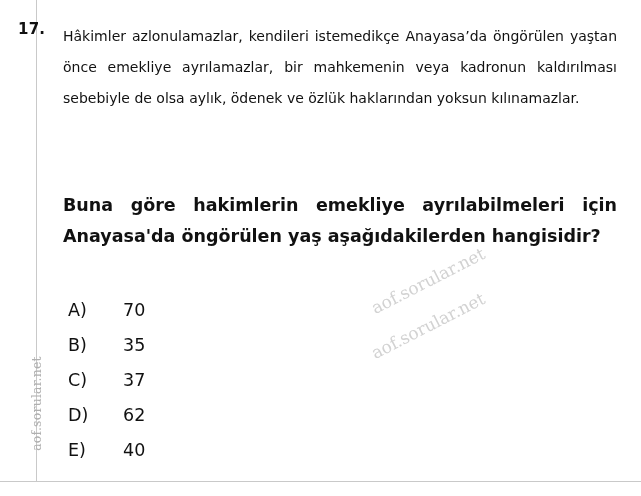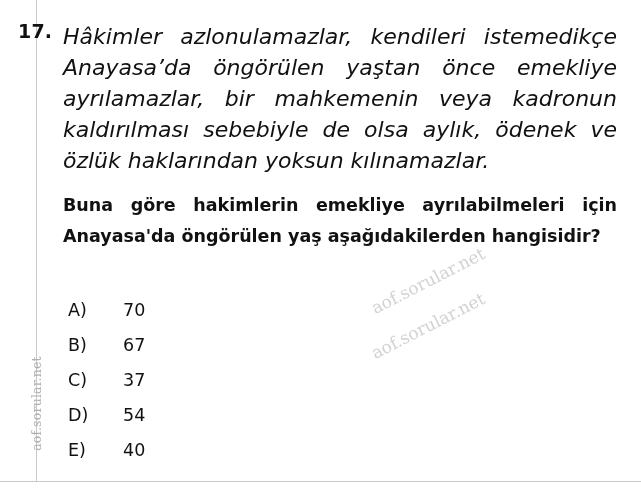--- a/index.html
+++ b/index.html
@@ -71,35 +71,34 @@
     pointer-events: none;
   }
   .wm-1 { left: 368px; top: 300px; }
   .wm-2 { left: 368px; top: 345px; }
 
   
   .q-number {
     position: absolute;
     left: 18px;
     top: 20px;
-    font-size: 19px;
+    font-size: 15px;
     font-weight: bold;
     letter-spacing: 0.2px;
   }
 
   .q-body {
     position: absolute;
     left: 63px;
     top: 21px;
     width: 554px;
-    font-size: 22px;
+    font-size: 14px;
     line-height: 31px;
     text-align: justify;
     text-justify: inter-word;
-    font-style: italic;
   }
   .q-body p {
     margin: 0;
   }
 
   .q-sub {
     position: absolute;
     left: 63px;
     top: 190px;
     width: 554px;
@@ -158,29 +157,29 @@
     <p>Buna göre hakimlerin emekliye ayrılabilmeleri için Anayasa'da öngörülen yaş aşağıdakilerden hangisidir?</p>
   </div>
 
   <div class="options">
     <div class="option-row">
       <span class="option-letter">A)</span>
       <span class="option-text">70</span>
     </div>
     <div class="option-row">
       <span class="option-letter">B)</span>
-      <span class="option-text">67</span>
+      <span class="option-text">35</span>
     </div>
     <div class="option-row">
       <span class="option-letter">C)</span>
       <span class="option-text">37</span>
     </div>
     <div class="option-row">
       <span class="option-letter">D)</span>
-      <span class="option-text">54</span>
+      <span class="option-text">62</span>
     </div>
     <div class="option-row">
       <span class="option-letter">E)</span>
       <span class="option-text">40</span>
     </div>
   </div>
 
 </div>
 
 </body></html>

